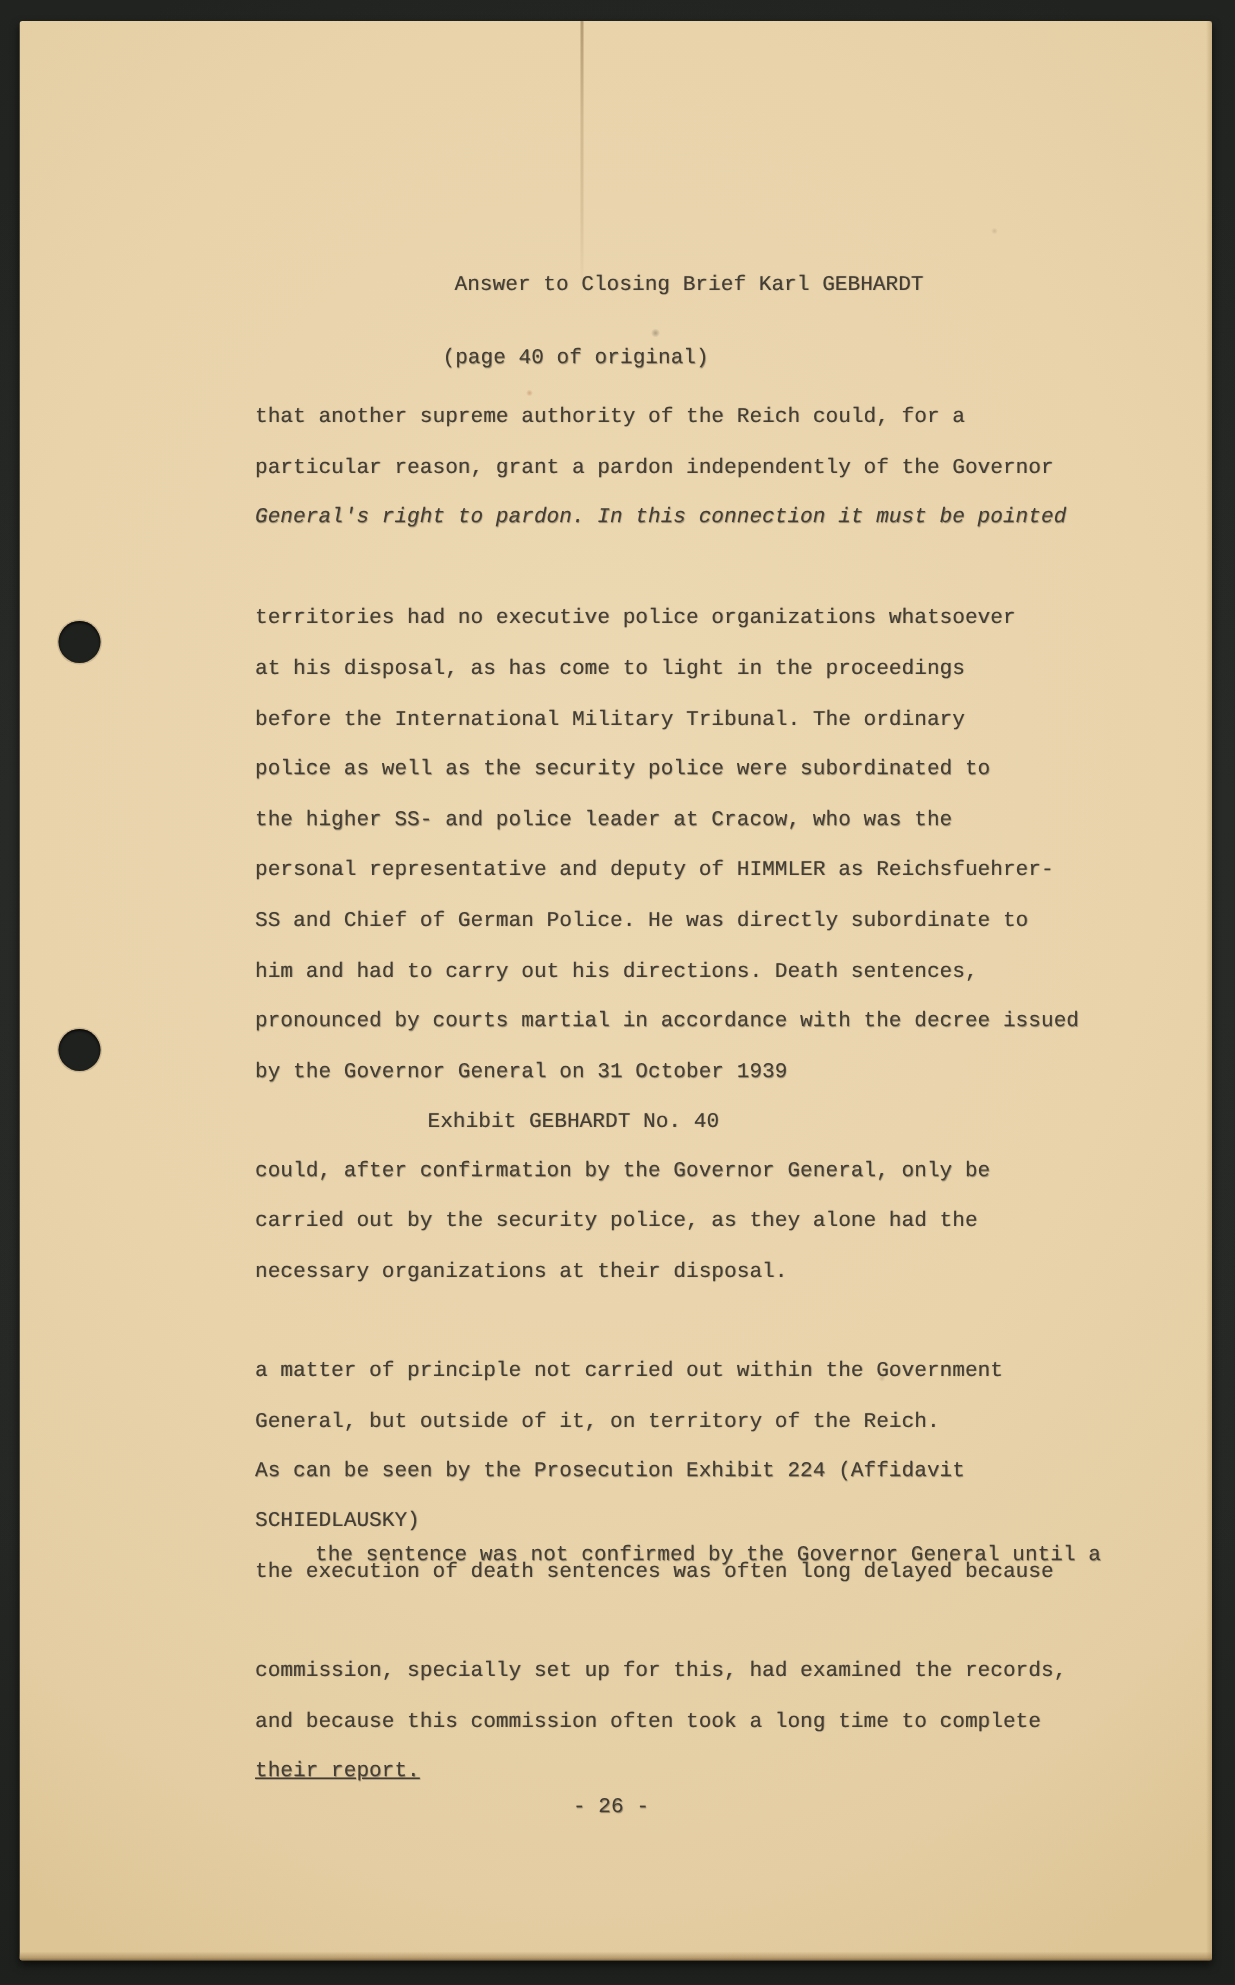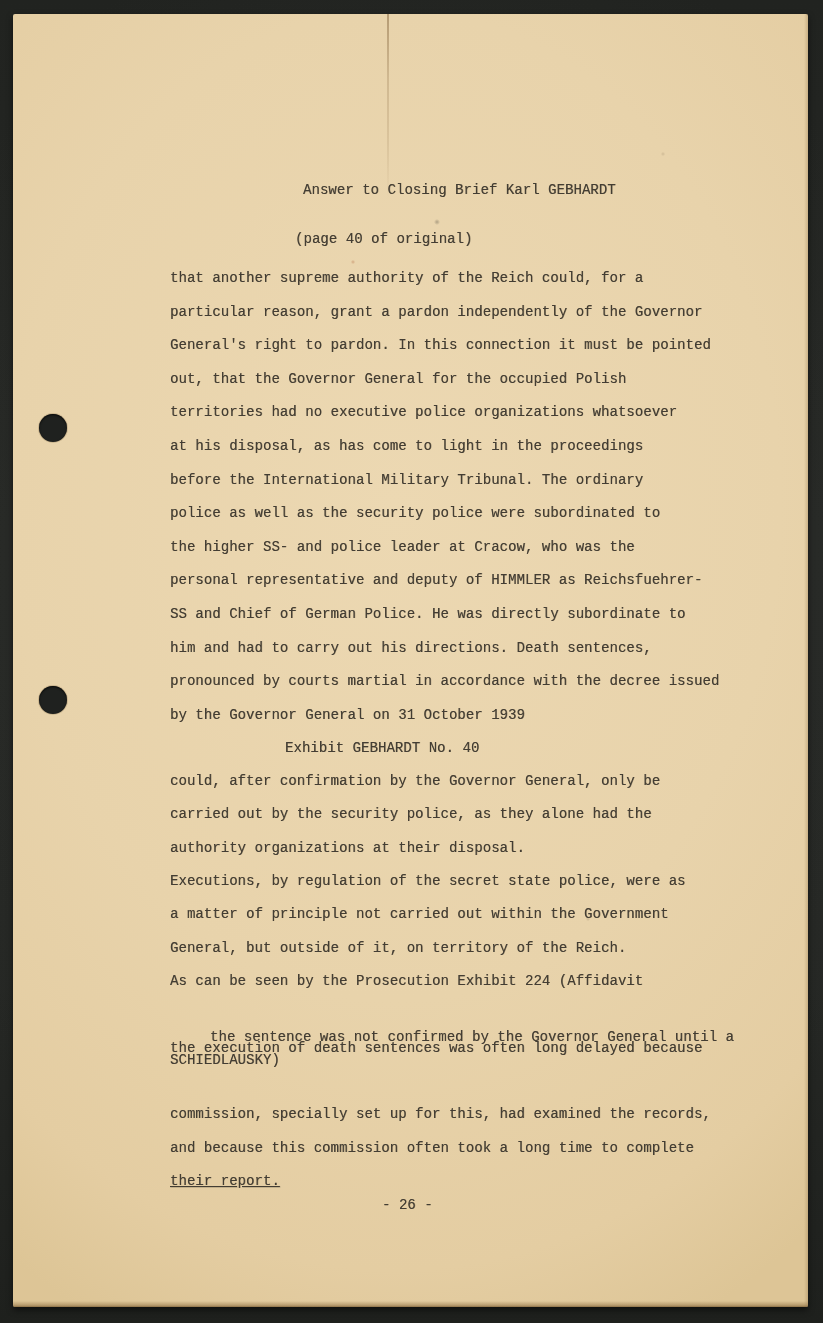--- a/index.html
+++ b/index.html
@@ -97,43 +97,41 @@
 
     <div class="crease"></div>
     <div class="hole hole-1"></div>
     <div class="hole hole-2"></div>
 
     <div class="line" style="top:166px; left:290px;">Answer to Closing Brief Karl GEBHARDT</div>
     <div class="line" style="top:215px; left:282px;">(page 40 of original)</div>
 
     <div class="line" style="top:254px;">that another supreme authority of the Reich could, for a</div>
     <div class="line" style="top:288px;">particular reason, grant a pardon independently of the Governor</div>
-    <div class="line" style="top:321px;">General's right to pardon. In this connection it must be pointed</div>
-    <div class="line" style="top:355px;">out, that the Governor General for the occupied Polish</div>
+    <div class="line" style="top:321px;font-style:italic;">General's right to pardon. In this connection it must be pointed</div>
     <div class="line" style="top:388px;">territories had no executive police organizations whatsoever</div>
     <div class="line" style="top:422px;">at his disposal, as has come to light in the proceedings</div>
     <div class="line" style="top:456px;">before the International Military Tribunal. The ordinary</div>
     <div class="line" style="top:489px;">police as well as the security police were subordinated to</div>
     <div class="line" style="top:523px;">the higher SS- and police leader at Cracow, who was the</div>
     <div class="line" style="top:556px;">personal representative and deputy of HIMMLER as Reichsfuehrer-</div>
     <div class="line" style="top:590px;">SS and Chief of German Police. He was directly subordinate to</div>
     <div class="line" style="top:624px;">him and had to carry out his directions. Death sentences,</div>
     <div class="line" style="top:657px;">pronounced by courts martial in accordance with the decree issued</div>
     <div class="line" style="top:691px;">by the Governor General on 31 October 1939</div>
 
     <div class="line" style="top:724px; left:272px;">Exhibit GEBHARDT No. 40</div>
 
     <div class="line" style="top:757px;">could, after confirmation by the Governor General, only be</div>
     <div class="line" style="top:790px;">carried out by the security police, as they alone had the</div>
-    <div class="line" style="top:824px;">authority organizations at their disposal.</div>
-    <div class="line" style="top:857px;">Executions, by regulation of the secret state police, were as</div>
+    <div class="line" style="top:824px;">necessary organizations at their disposal.</div>
     <div class="line" style="top:890px;">a matter of principle not carried out within the Government</div>
     <div class="line" style="top:924px;">General, but outside of it, on territory of the Reich.</div>
     <div class="line" style="top:957px;">As can be seen by the Prosecution Exhibit 224 (Affidavit</div>
-    <div class="line" style="top:990px;margin-top:46px;">SCHIEDLAUSKY)</div>
+    <div class="line" style="top:990px;">SCHIEDLAUSKY)</div>
     <div class="line" style="top:1024px;">the execution of death sentences was often long delayed because</div>
     <div class="line" style="top:1013px;margin-left:40px;">the sentence was not confirmed by the Governor General until a</div>
     <div class="line" style="top:1090px;">commission, specially set up for this, had examined the records,</div>
     <div class="line" style="top:1124px;">and because this commission often took a long time to complete</div>
     <div class="line" style="top:1157px;text-decoration:underline;">their report.</div>
 
     <div class="line" style="top:1181px; left:340px;margin-left:29px;">- 26 -</div>
 
   </div>
 </div>

